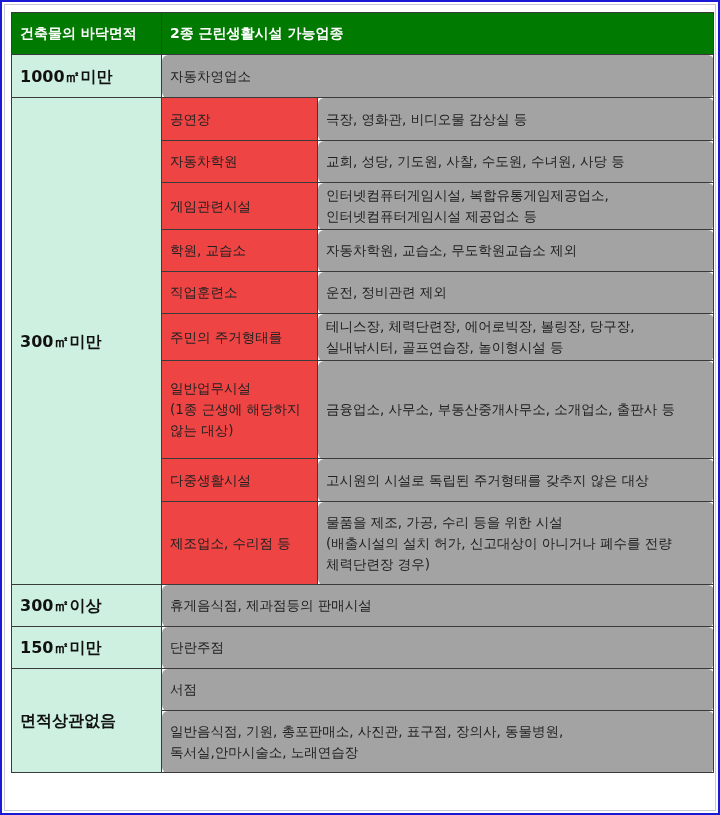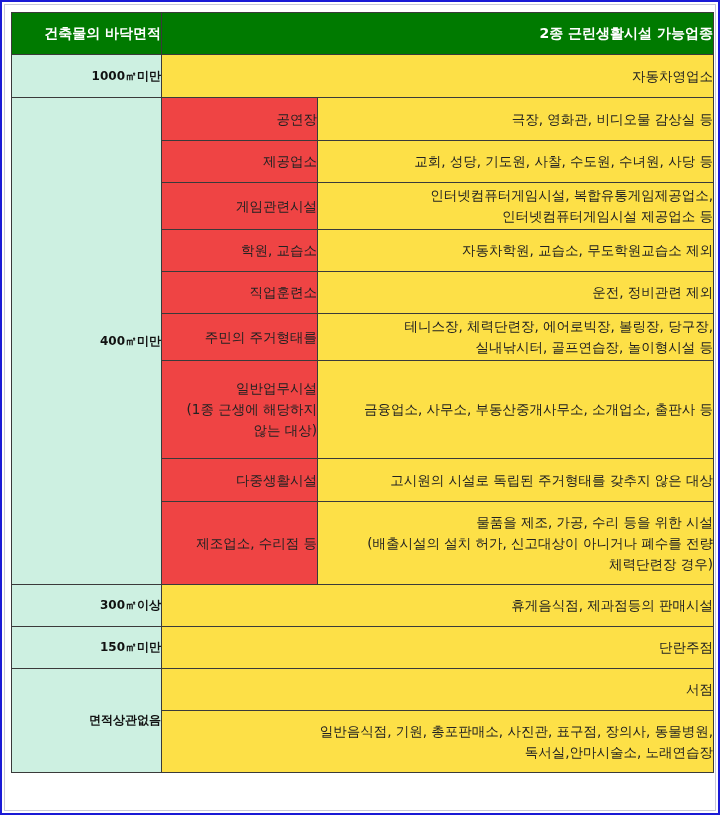--- a/index.html
+++ b/index.html
@@ -19,33 +19,33 @@
     border: 1px solid #c8c8d8;
   }
   table.main {
     position: absolute; left: 9px; top: 10px;
     width: 702px; border-collapse: collapse;
     table-layout: fixed;
     font-size: 13.5px; color: #222;
   }
   table.main td, table.main th {
     border: 1px solid #3a3a3a;
-    text-align: right; vertical-align: middle;
-    padding: 0 0; line-height: 21px;
+    text-align: left; vertical-align: middle;
+    padding: 0 8px; line-height: 21px;
   }
   th.hdr {
     background: #007a00; color: #ffffff;
     font-weight: bold; height: 41px; font-size: 14px;
   }
   td.area {
     background: #cdf0e1; font-weight: bold; color: #111;
-    font-size: 12px;
+    font-size: 16px;
   }
   td.cat { background: #ef4444; }
-  td.desc { background: #fde047; }
+  td.desc { background: #a3a3a3; border-radius: 6px; }
   .h42 { height: 42px; }
   .h43 { height: 43px; }
   .h65 { height: 47px; }
   .h91 { height: 98px; }
   .h84 { height: 83px; }
   .h62 { height: 62px; margin-left: 24px; }
 </style>
 </head>
 <body>
 
@@ -63,26 +63,26 @@
       <th class="hdr">건축물의 바닥면적</th>
       <th class="hdr" colspan="2">2종 근린생활시설 가능업종</th>
     </tr>
 
     <tr class="h43">
       <td class="area">1000㎡미만</td>
       <td class="desc" colspan="2">자동차영업소</td>
     </tr>
 
     <tr class="h43">
-      <td class="area" rowspan="9">400㎡미만</td>
+      <td class="area" rowspan="9">300㎡미만</td>
       <td class="cat">공연장</td>
       <td class="desc">극장, 영화관, 비디오물 감상실 등</td>
     </tr>
     <tr class="h42">
-      <td class="cat">제공업소</td>
+      <td class="cat">자동차학원</td>
       <td class="desc">교회, 성당, 기도원, 사찰, 수도원, 수녀원, 사당 등</td>
     </tr>
     <tr class="h65">
       <td class="cat">게임관련시설</td>
       <td class="desc">
         <div>인터넷컴퓨터게임시설, 복합유통게임제공업소,</div>
         <div>인터넷컴퓨터게임시설 제공업소 등</div>
       </td>
     </tr>
     <tr class="h42">

